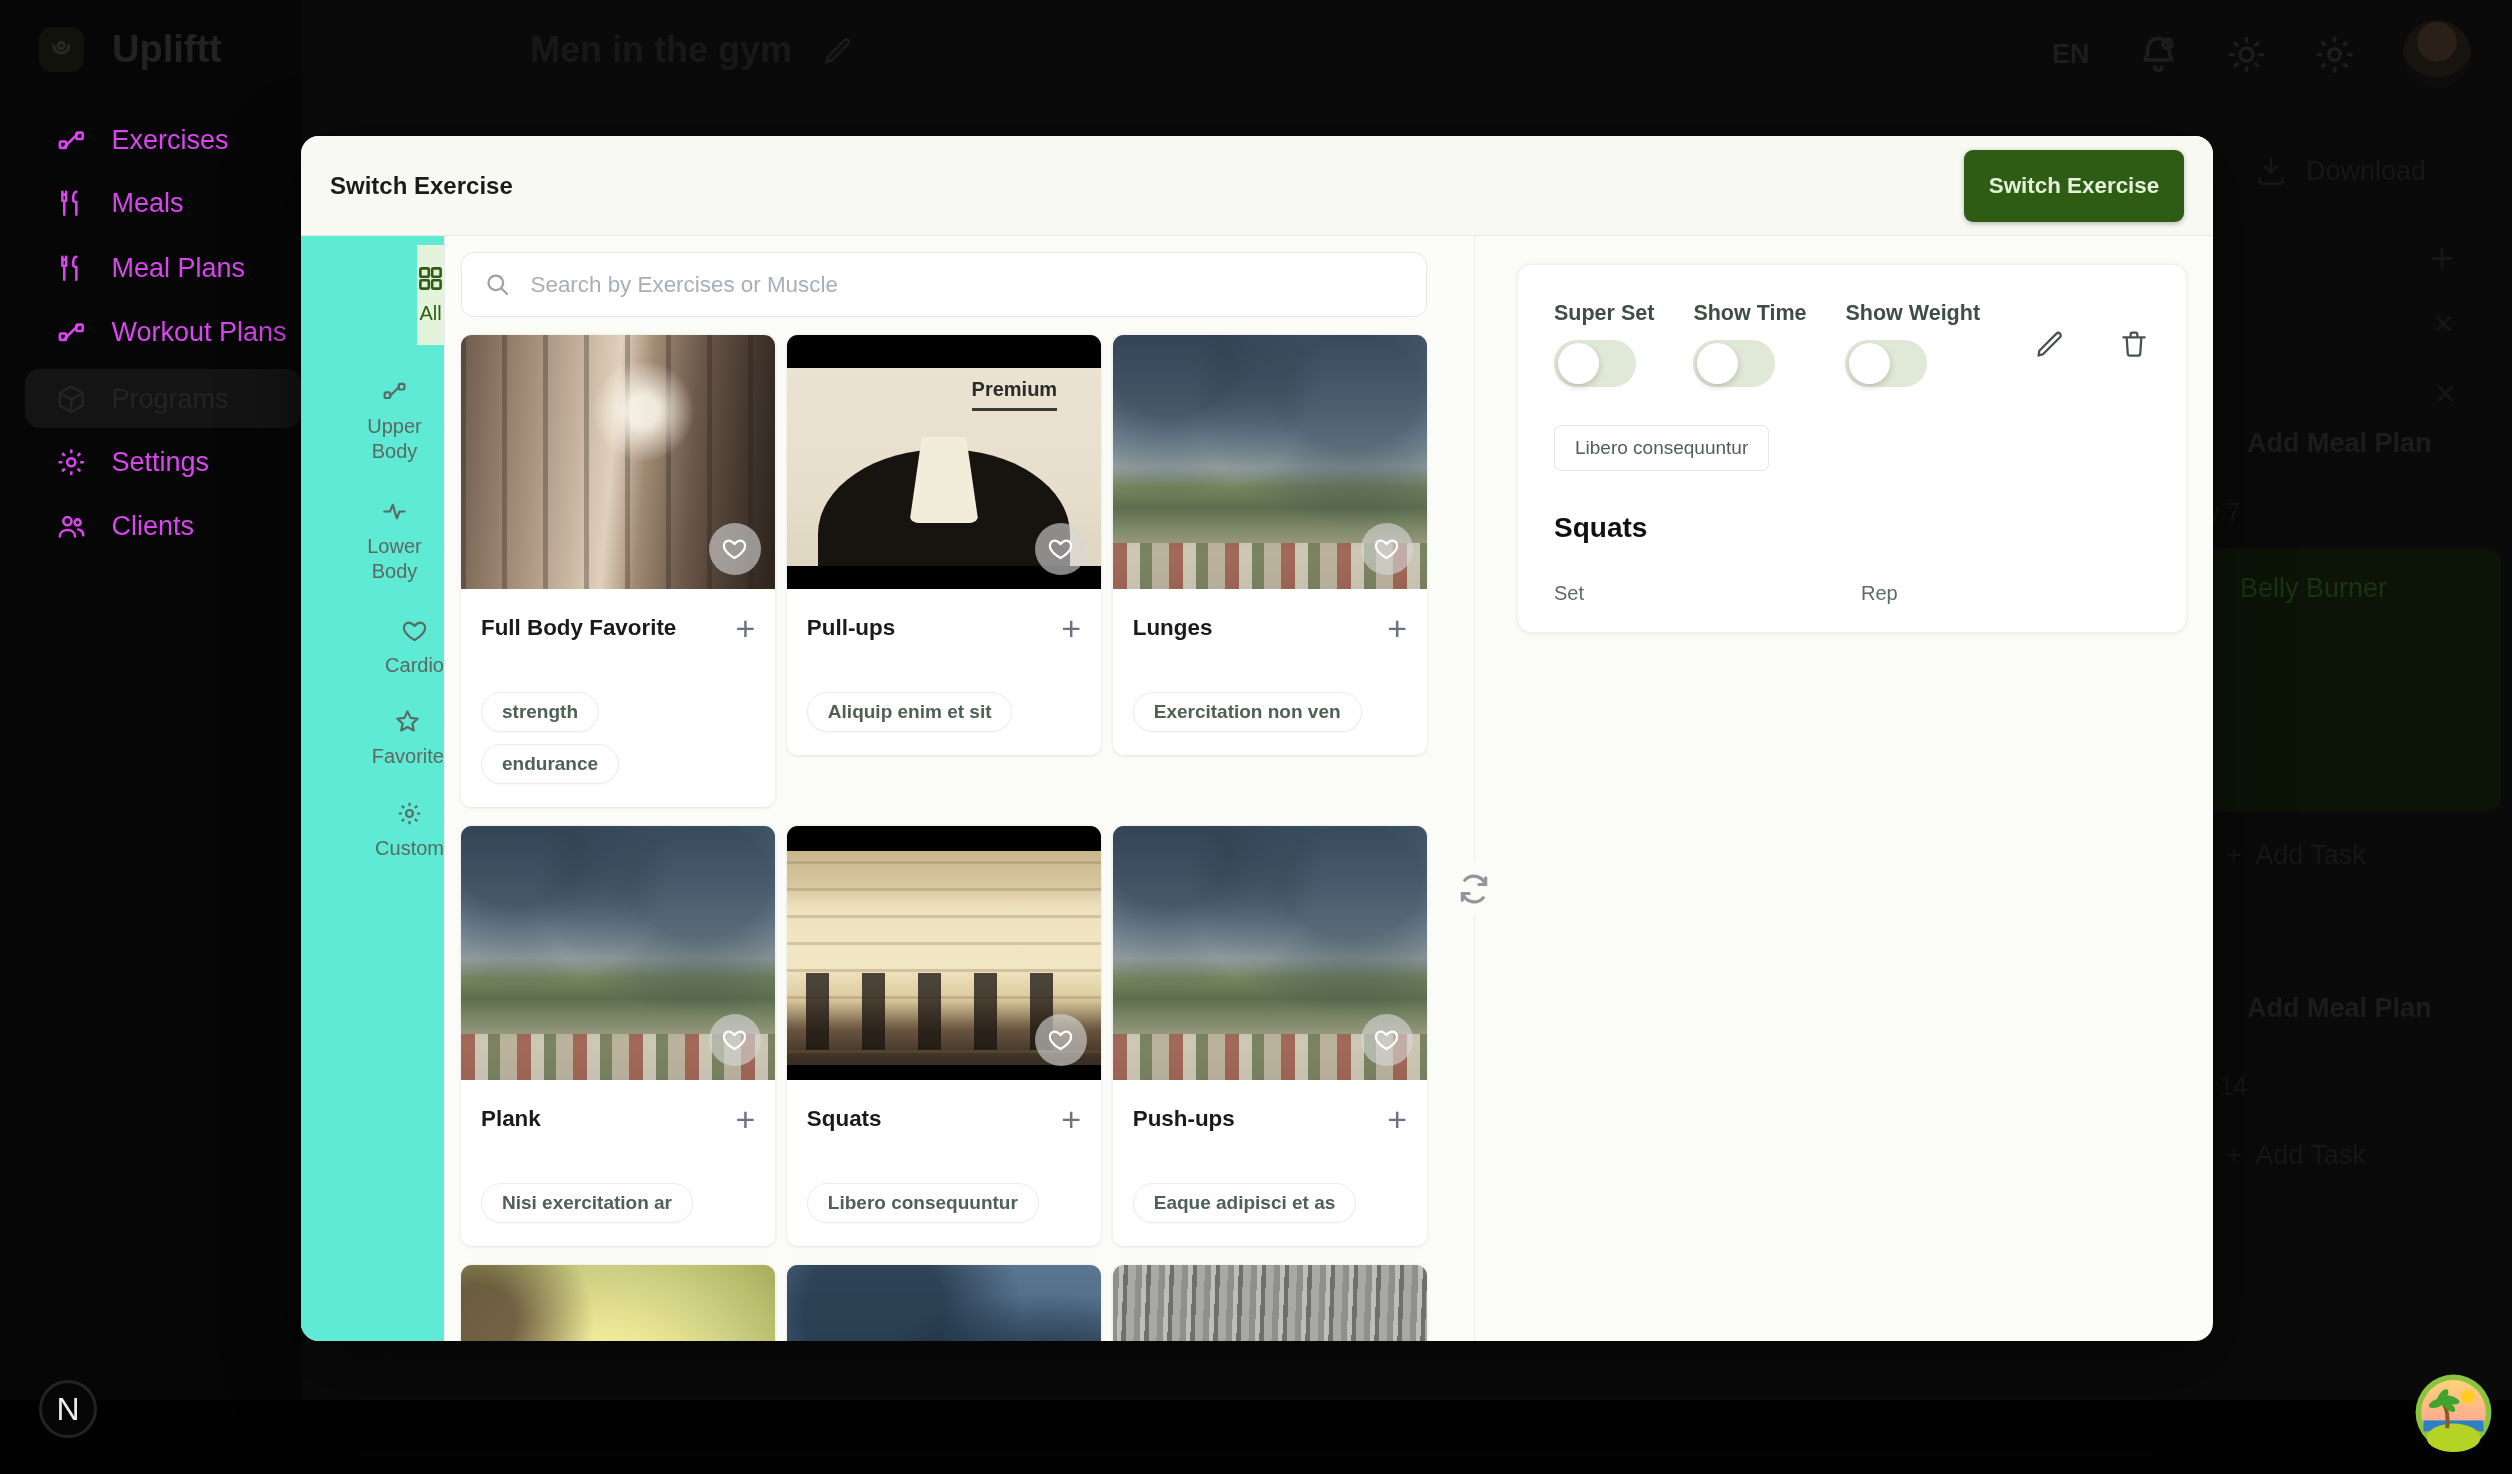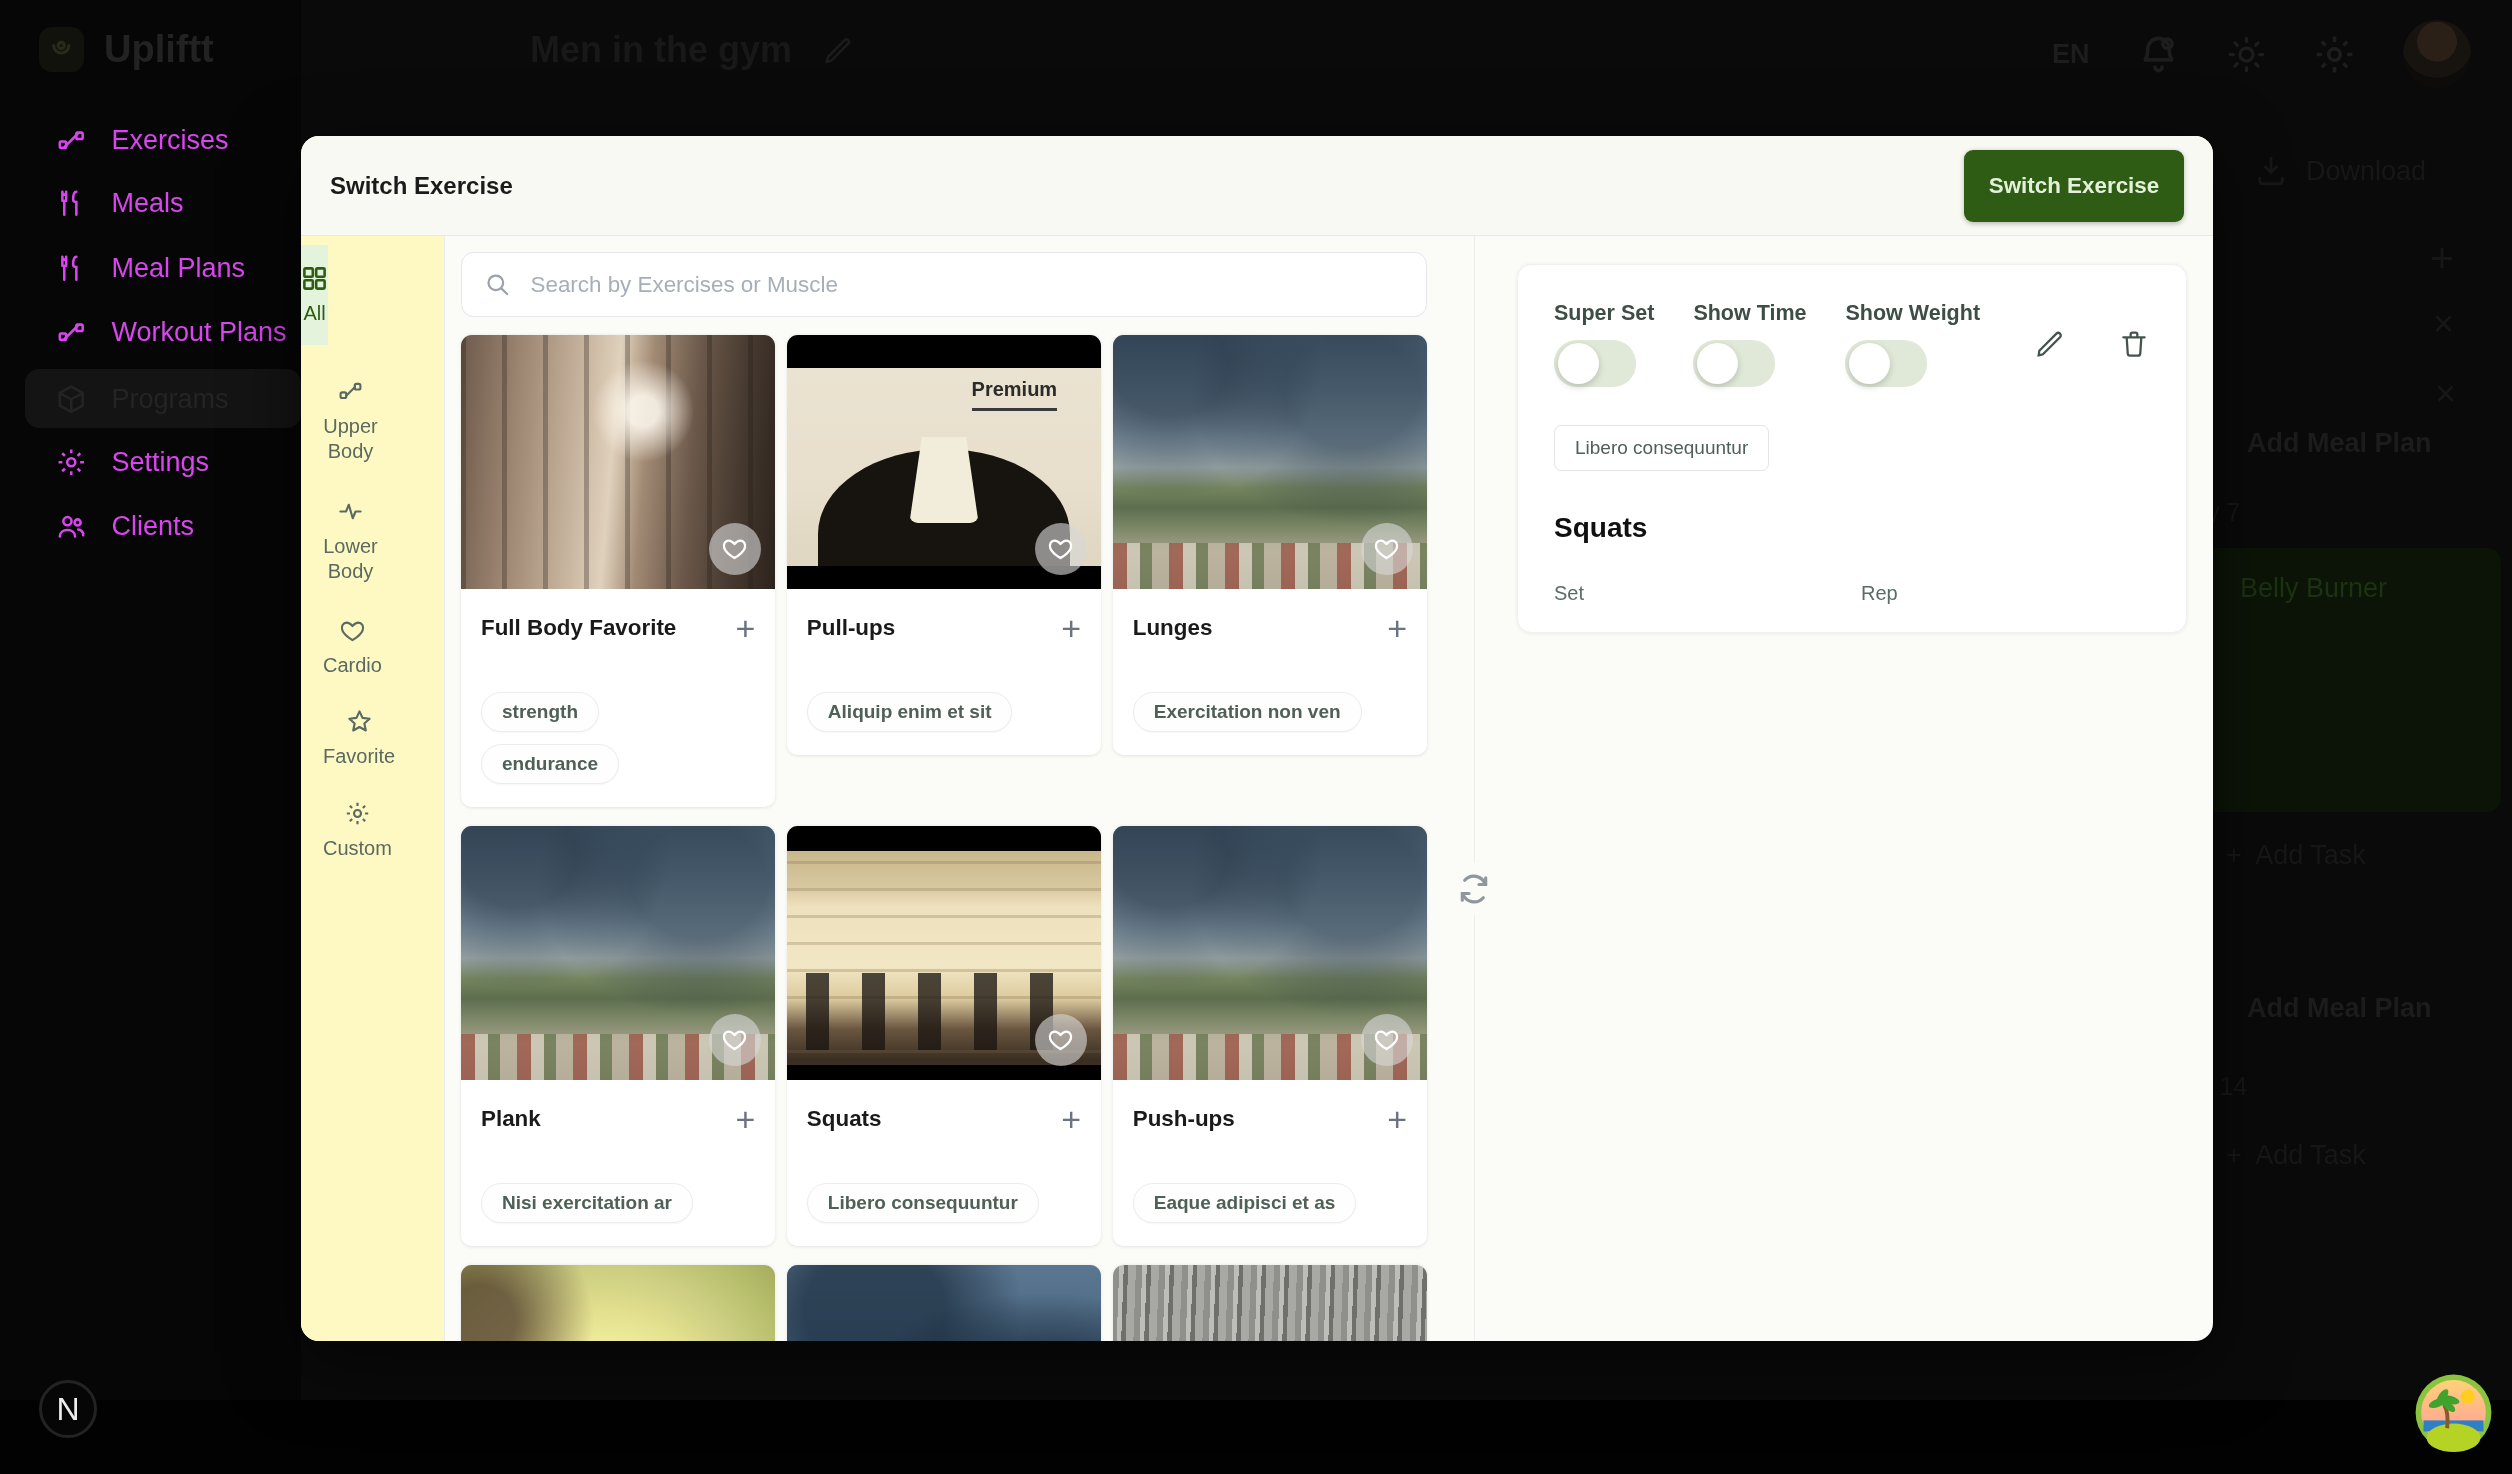--- a/index.html
+++ b/index.html
@@ -4,21 +4,21 @@
 <style>
   html,body{margin:0;padding:0;background:#000;}
   .stage{position:relative;width:2512px;height:1475px;overflow:hidden;background:#0a0a0a;
          font-family:"Liberation Sans",sans-serif;-webkit-font-smoothing:antialiased;}
 
   
   .bg-app{position:absolute;inset:0;}
   .bg-side{position:absolute;left:0;top:0;width:301px;height:1475px;background:#060606;}
   .bg-logo{position:absolute;left:39px;top:27px;display:flex;align-items:center;gap:20px;color:#232323;}
   .bg-logo-mark{width:45px;height:45px;border-radius:12.5px;background:#12120c;display:flex;align-items:center;justify-content:center;color:#2a2a1c;}
-  .bg-logo-text{font-size:38px;font-weight:700;color:#222;}
+  .bg-logo-text{font-size:38px;font-weight:700;color:#222;margin-left:8px;}
   .bg-nav-item{position:absolute;left:0;width:301px;height:52px;display:flex;align-items:center;gap:25px;padding-left:56px;box-sizing:border-box;color:#d946ef;font-size:27px;}
   .bg-nav-pill{position:absolute;left:25px;top:369px;width:276px;height:59px;border-radius:14.3px;background:#141414;}
   .bg-topbar-title{position:absolute;left:530px;top:29px;display:flex;align-items:center;gap:30.5px;color:#181818;}
   .bg-topbar-title .t{font-size:36px;font-weight:700;}
   .bg-right-icons{position:absolute;top:0;left:2052px;height:108px;display:flex;align-items:center;gap:47px;color:#1d1d1d;}
   .bg-lang{font-size:27px;font-weight:600;}
   .bg-avatar{width:68px;height:68px;border-radius:50%;background:radial-gradient(circle at 50% 32%, #2b2017 0 34%, #17130f 35% 62%, #0e0c0a 63%);}
   .bg-col-item{position:absolute;color:#171717;font-size:27px;white-space:nowrap;}
   .bg-bold{font-weight:700;color:#1c1c1c;}
   .bg-green-card{position:absolute;left:2186px;top:548px;width:315px;height:264px;border-radius:14.3px;background:#0c1407;}
@@ -35,22 +35,22 @@
   .modal{position:absolute;left:301px;top:136px;width:1912px;height:1205px;background:#fbfcf8;
          border-radius:18px;box-shadow:0 21.5px 72px rgba(0,0,0,.55);z-index:10;overflow:hidden;}
   .modal-header{height:100px;background:#f8f9f2;border-bottom:1.8px solid #e9ebdc;display:flex;align-items:center;
                 justify-content:space-between;padding:0 29px;box-sizing:border-box;}
   .modal-title{font-size:24px;font-weight:700;color:#1b1b1b;}
   .modal-action{width:220px;height:72px;border-radius:9px;background:#2e5c14;color:#e4f1da;font-size:22.4px;
                 font-weight:700;display:flex;align-items:center;justify-content:center;box-shadow:0 1.8px 5.4px rgba(0,0,0,.25);cursor:pointer;}
   .modal-body{position:relative;display:flex;height:1105px;}
 
   
-  .cat-rail{width:144px;background:#fef9c3;border-right:1.8px solid #ebebeb;box-sizing:border-box;display:flex;
-            flex-direction:column;align-items:flex-start;}
+  .cat-rail{width:144px;background:#5eead4;border-right:1.8px solid #ebebeb;box-sizing:border-box;display:flex;
+            flex-direction:column;align-items:flex-end;}
   .cat-item{display:flex;flex-direction:column;align-items:center;justify-content:center;gap:9px;
             color:#5a6a62;font-size:20px;text-align:center;line-height:1.25;cursor:pointer;}
   .cat-item .cat-label{max-width:99px;}
   .cat-item.two{min-height:90px;margin-top:30.5px;}
   .cat-item.one{min-height:59px;margin-top:30.5px;margin-left:22px;}
   .cat-item.active{margin-top:9px;min-height:100px;background:#e4f3dc;color:#2e5c14;}
   .cat-item svg{display:block;}
 
   
   .content-col{flex:1;padding:16px 47px 0 16px;box-sizing:border-box;overflow:hidden;}

